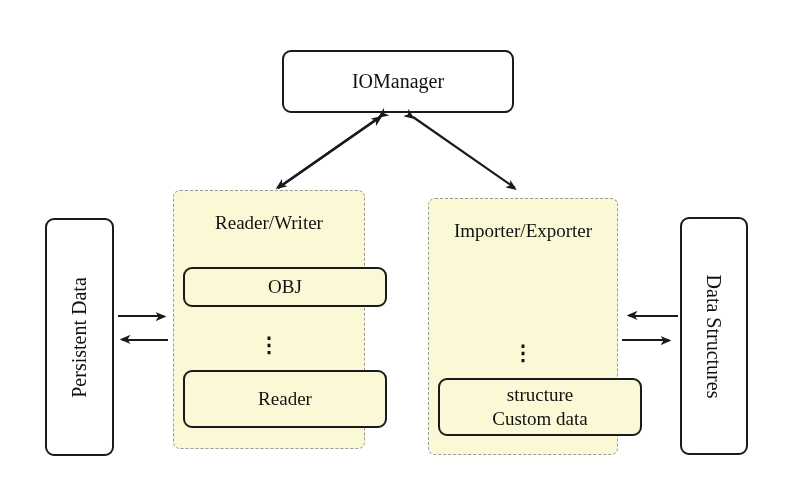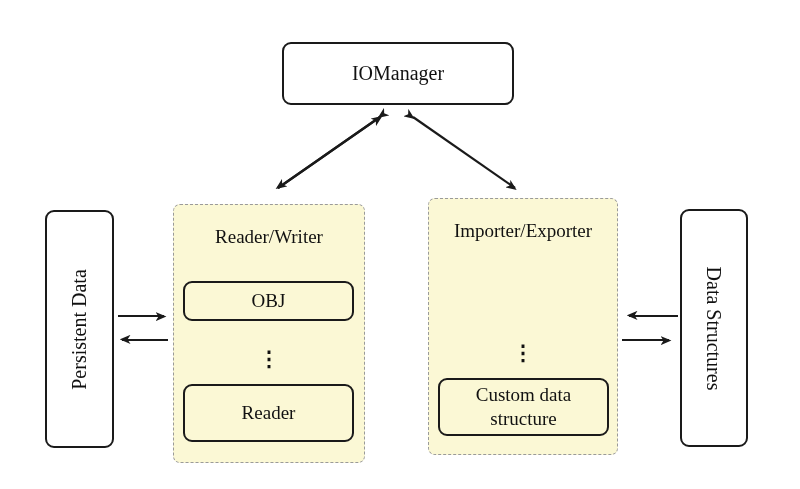--- a/index.html
+++ b/index.html
@@ -19,48 +19,49 @@
   .node {
     position: absolute;
     box-sizing: border-box;
     border: 2.5px solid var(--node_border, #1A1A1A);
     border-radius: 9px;
     background: var(--background, #FFFFFF);
     display: flex;
     align-items: center;
     justify-content: center;
     font-size: 20px;
+    margin-top: 8px;
   }
   #io-box { left: 282px; top: 42px; width: 232px; height: 63px; }
   .vbox { font-size: 20px; }
   #persistent-box { left: 45px; top: 210px; width: 69px; height: 238px; }
   #structures-box { left: 680px; top: 209px; width: 68px; height: 238px; }
   .vtext-up { transform: rotate(-90deg); white-space: nowrap; }
   .vtext-down { transform: rotate(90deg); white-space: nowrap; }
   .panel {
     position: absolute;
     box-sizing: border-box;
     background: var(--panel_fill, #FBF8D5);
     border: 1.8px dashed var(--panel_border, #9A9A9A);
     border-radius: 7px;
   }
-  #reader-panel { left: 173px; top: 204px; width: 192px; height: 259px; padding-left: 23px; }
+  #reader-panel { left: 173px; top: 190px; width: 192px; height: 259px; padding-left: 23px; }
   #importer-panel { left: 428px; top: 198px; width: 190px; height: 257px; padding-left: 40px; }
   .panel-title {
     position: absolute;
     left: 0; right: 0; top: 20px;
     text-align: center;
     font-size: 19px;
     line-height: 24px;
   }
   .inner-node {
     position: absolute;
     box-sizing: border-box;
     left: 9px;
-    width: 171px;
+    width: 204px;
     border: 2.5px solid var(--node_border, #1A1A1A);
     border-radius: 9px;
     background: var(--panel_fill, #FBF8D5);
     display: flex;
     flex-direction: column;
     align-items: center;
     justify-content: center;
     font-size: 19px;
     line-height: 24px;
     text-align: center;
@@ -113,22 +114,22 @@
     <div class="dots">⋮</div>
     <div class="inner-node inner-bottom">
       <span>Reader</span>
     </div>
   </div>
 
   <div class="panel" id="importer-panel">
     <div class="panel-title">Importer/Exporter</div>
     <div class="dots">⋮</div>
     <div class="inner-node inner-bottom">
+      <span>structure</span>
       <span>Custom data</span>
-      <span>structure</span>
     </div>
   </div>
 
   <svg id="arrow-layer" viewBox="0 0 800 489" xmlns="http://www.w3.org/2000/svg">
     <defs>
       <marker id="ah" markerWidth="11" markerHeight="9" refX="8.5" refY="4" orient="auto" markerUnits="userSpaceOnUse">
         <path d="M0,0 L9.5,4 L0,8 L2.6,4 Z" fill="currentColor" transform="scale(1.15)"></path>
       </marker>
     </defs>
 

